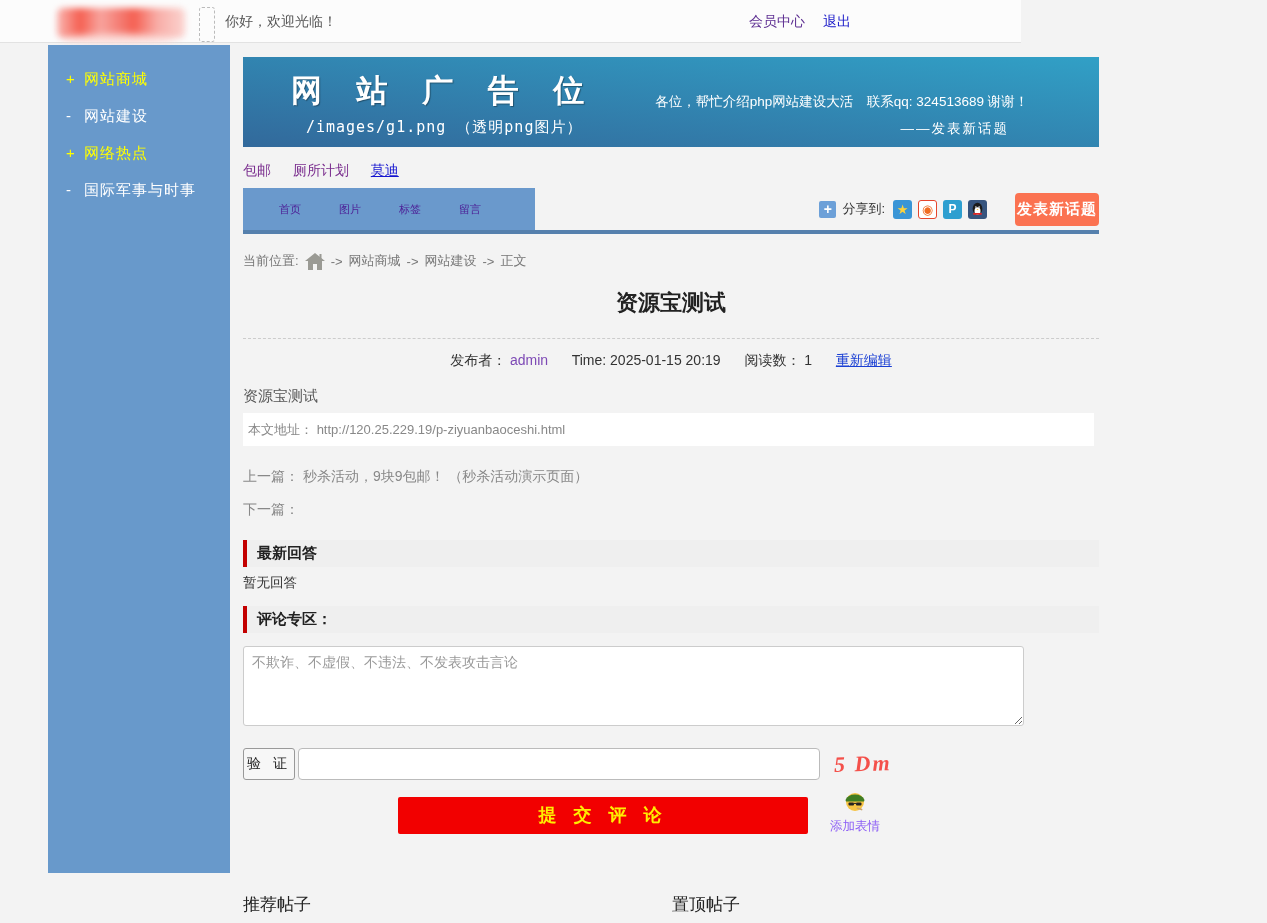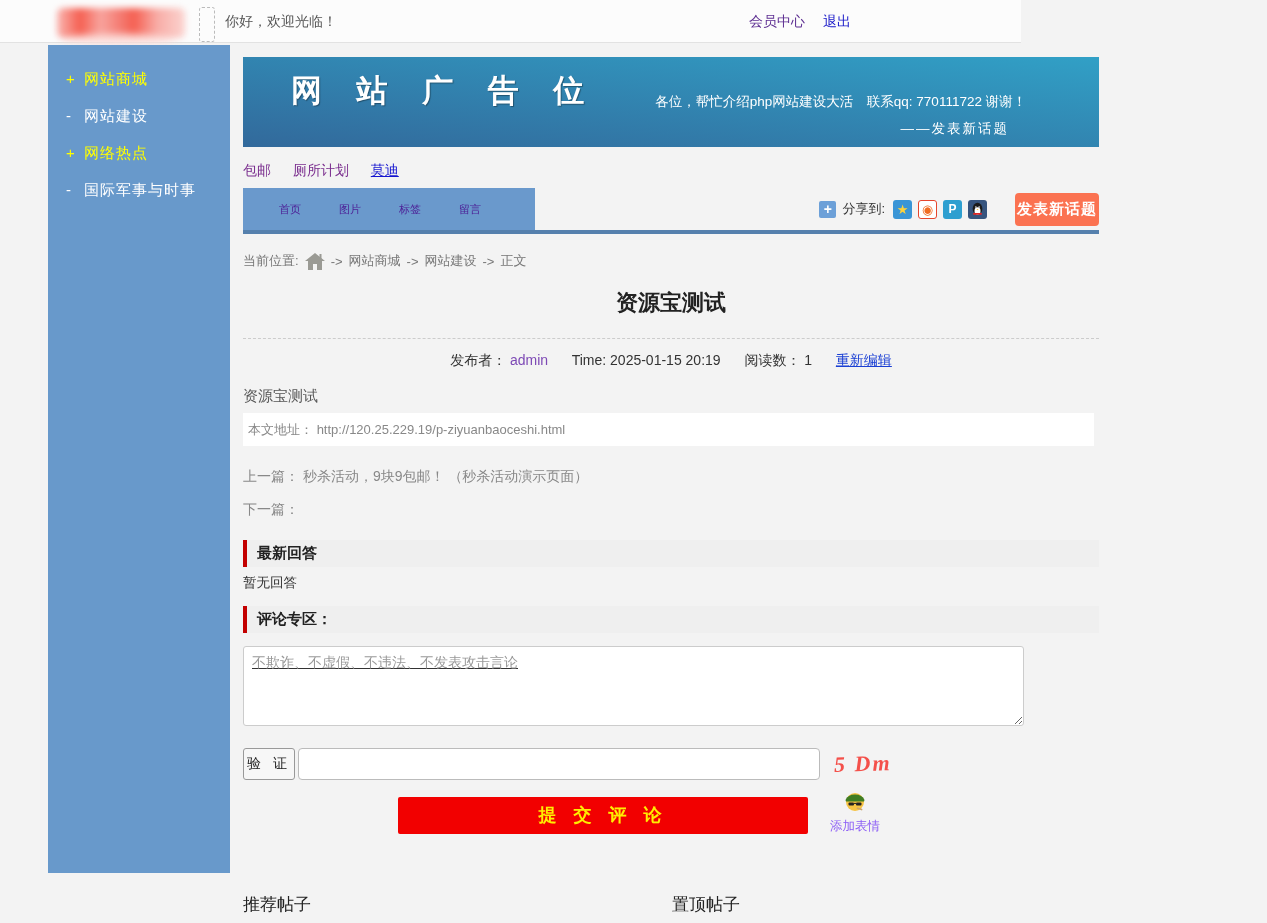--- a/index.html
+++ b/index.html
@@ -79,21 +79,21 @@
   .prevnext { margin-top:22px; font-size:14px; color:#888; }
   .nextrow { margin-top:15px; }
   
   .sec-head { margin-top:21px; height:27px; background:#efefef; border-left:4px solid #c30000;
     display:flex; align-items:center; padding-left:10px; font-size:15px; font-weight:bold; color:#222;text-align:right; }
   .sec-head.second { margin-top:14px; }
   .noreply { margin-top:7px; font-size:13.5px; color:#333; }
   
   .cmt-area { margin-top:13px; width:781px; height:80px; border:1px solid #ccc; border-radius:3px;
     resize:both; font-family:"Liberation Sans","DejaVu Sans",sans-serif; font-size:14px; color:#333;
-    padding:7px 8px; background:#fff; outline:none;text-decoration:underline; }
+    padding:7px 8px; background:#fff; outline:none; }
   .cmt-area::placeholder { color:#999; }
   .captcha-row { margin-top:18px; display:flex; align-items:center; }
   .captcha-label { width:52px; height:32px; border:1px solid #999; border-radius:3px; background:#f7f7f7;
     font-size:14px; color:#222; display:flex; align-items:center; justify-content:center; letter-spacing:4px; }
   .captcha-input { margin-left:3px; width:522px; height:32px; border:1px solid #bbb; border-radius:4px;
     background:#fff; padding:0 8px; font-size:14px; outline:none; }
   .captcha-code { margin-left:14px; color:#f4504a; font-size:22px; font-weight:bold; font-style:italic;
     font-family:"Liberation Serif","DejaVu Serif",serif; transform:rotate(-2deg); letter-spacing:2px; cursor:pointer; }
   .submit-row { margin-top:15px; display:flex; align-items:center; }
   .submit-btn { margin-left:155px; width:410px; height:37px; background:#f20000; border:none;
@@ -131,23 +131,24 @@
     <span class="pfx">-</span><span>国际军事与时事</span>
   </div>
 </div>
 
 <div class="main">
 
   
   <div class="banner">
     <div class="banner-left">
       <div class="banner-title">网 站 广 告 位</div>
+      <div class="banner-sub">/images/g1.png （透明png图片）</div>
     </div>
     <div class="banner-right">
-      <div class="l1">各位，帮忙介绍php网站建设大活　联系qq: 770111722 谢谢！</div>
+      <div class="l1">各位，帮忙介绍php网站建设大活　联系qq: 324513689 谢谢！</div>
       <div class="l2">——发表新话题</div>
     </div>
   </div>
 
   
   <div class="tagrow">
     <a class="tag-visited">包邮</a>
     <a class="tag-visited">厕所计划</a>
     <a class="tag-link">莫迪</a>
   </div>

